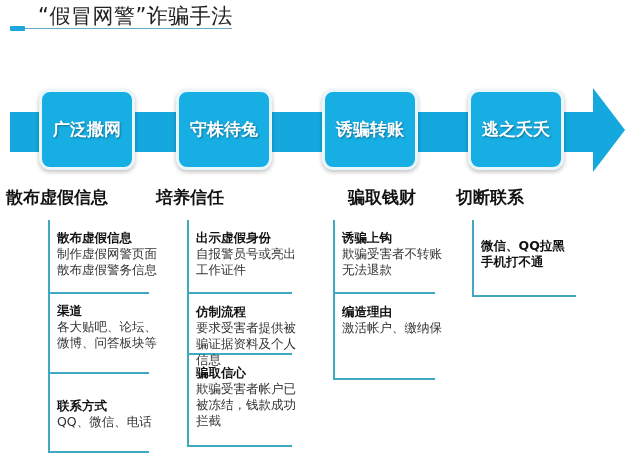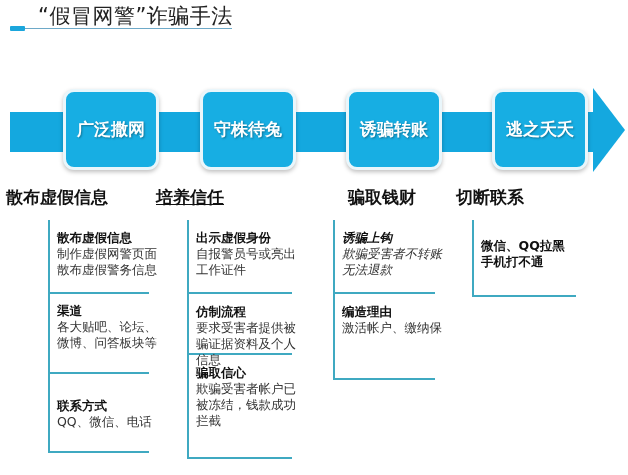--- a/index.html
+++ b/index.html
@@ -7,21 +7,21 @@
          font-family:"DejaVu Sans","Liberation Sans",sans-serif; color:#1a1a1a; }
   .title { position:absolute; left:38px; top:2px; font-size:21px; color:#222; letter-spacing:0.5px; white-space:nowrap; }
   .title-line { position:absolute; left:10px; top:28px; width:222px; height:1px; background:#6ea9c8; }
   .title-accent { position:absolute; left:10px; top:26px; width:15px; height:5px; background:#1ba6dc; border-radius:1px; }
   .band { position:absolute; left:10px; top:112px; width:585px; height:40px; background:#14a8df; }
   .arrowhead { position:absolute; left:593px; top:88px; width:0; height:0;
                border-top:42px solid transparent; border-bottom:42px solid transparent; border-left:32px solid #14a8df; }
   .stage { position:absolute; top:89px; width:96px; height:81px; background:#17aee3; border:3px solid #e9f6fb;
            border-radius:11px; box-shadow:0 2px 4px rgba(0,0,0,0.25); box-sizing:border-box;
            display:flex; align-items:center; justify-content:center; color:#fff; font-size:17px; font-weight:bold;
-           text-shadow:1px 1px 2px rgba(0,0,0,0.35); white-space:nowrap;margin-left:24px; }
+           text-shadow:1px 1px 2px rgba(0,0,0,0.35); white-space:nowrap; }
   .phase { position:absolute; top:186px; font-size:17px; font-weight:bold; color:#111; white-space:nowrap; }
   .col { position:absolute; top:220px; border-left:2px solid #3fa9c1; }
   .cell { position:relative; border-bottom:2px solid #3fa9c1; box-sizing:border-box; padding:10px 0 0 7px; }
   .cell-head { font-size:12.5px; font-weight:bold; color:#111; line-height:16px; white-space:nowrap; }
   .cell-body { font-size:12.5px; color:#333; line-height:16px; }
   .cell-body div { white-space:nowrap; }
 </style>
 </head>
 <body>
 
@@ -55,50 +55,50 @@
     </div>
   </div>
   <div class="cell" style="height:79px; padding-top:24px;">
     <div class="cell-head">联系方式</div>
     <div class="cell-body">
       <div>QQ、微信、电话</div>
     </div>
   </div>
 </div>
 
-<div class="phase" style="left:156px;text-decoration:underline;">培养信任</div>
+<div class="phase" style="left:156px;">培养信任</div>
 <div class="col" style="left:187px; width:103px;">
   <div class="cell" style="height:74px;">
     <div class="cell-head">出示虚假身份</div>
     <div class="cell-body">
       <div>自报警员号或亮出</div>
       <div>工作证件</div>
     </div>
   </div>
   <div class="cell" style="height:61px;">
     <div class="cell-head">仿制流程</div>
     <div class="cell-body">
       <div>要求受害者提供被</div>
       <div>骗证据资料及个人</div>
       <div>信息</div>
     </div>
   </div>
-  <div class="cell" style="height:104px;">
+  <div class="cell" style="height:92px;">
     <div class="cell-head">骗取信心</div>
     <div class="cell-body">
       <div>欺骗受害者帐户已</div>
       <div>被冻结，钱款成功</div>
       <div>拦截</div>
     </div>
   </div>
 </div>
 
 <div class="phase" style="left:302px;padding-left:46px;">骗取钱财</div>
 <div class="col" style="left:333px; width:100px;">
-  <div class="cell" style="height:74px;font-style:italic;">
+  <div class="cell" style="height:74px;">
     <div class="cell-head">诱骗上钩</div>
     <div class="cell-body">
       <div>欺骗受害者不转账</div>
       <div>无法退款</div>
     </div>
   </div>
   <div class="cell" style="height:86px;">
     <div class="cell-head">编造理由</div>
     <div class="cell-body">
       <div>激活帐户、缴纳保</div>

